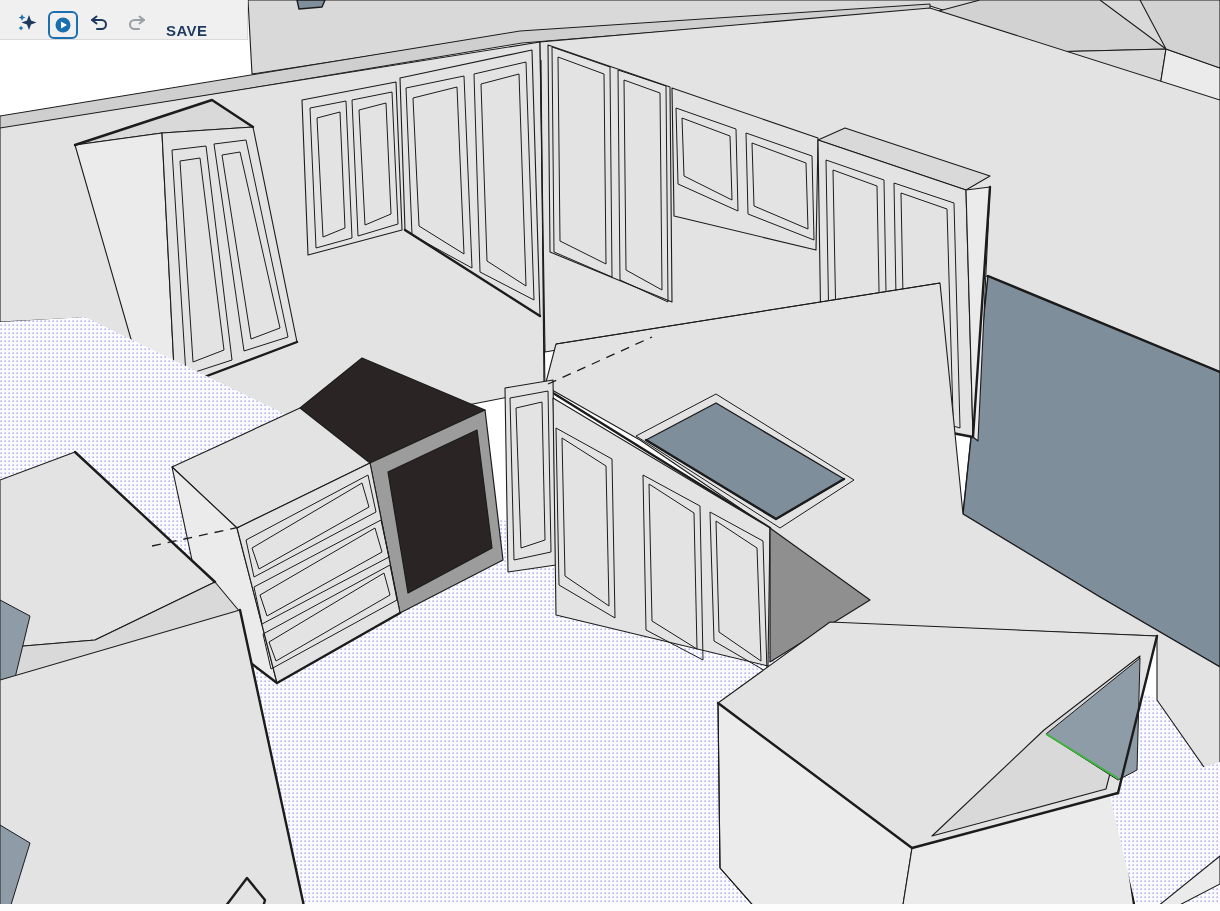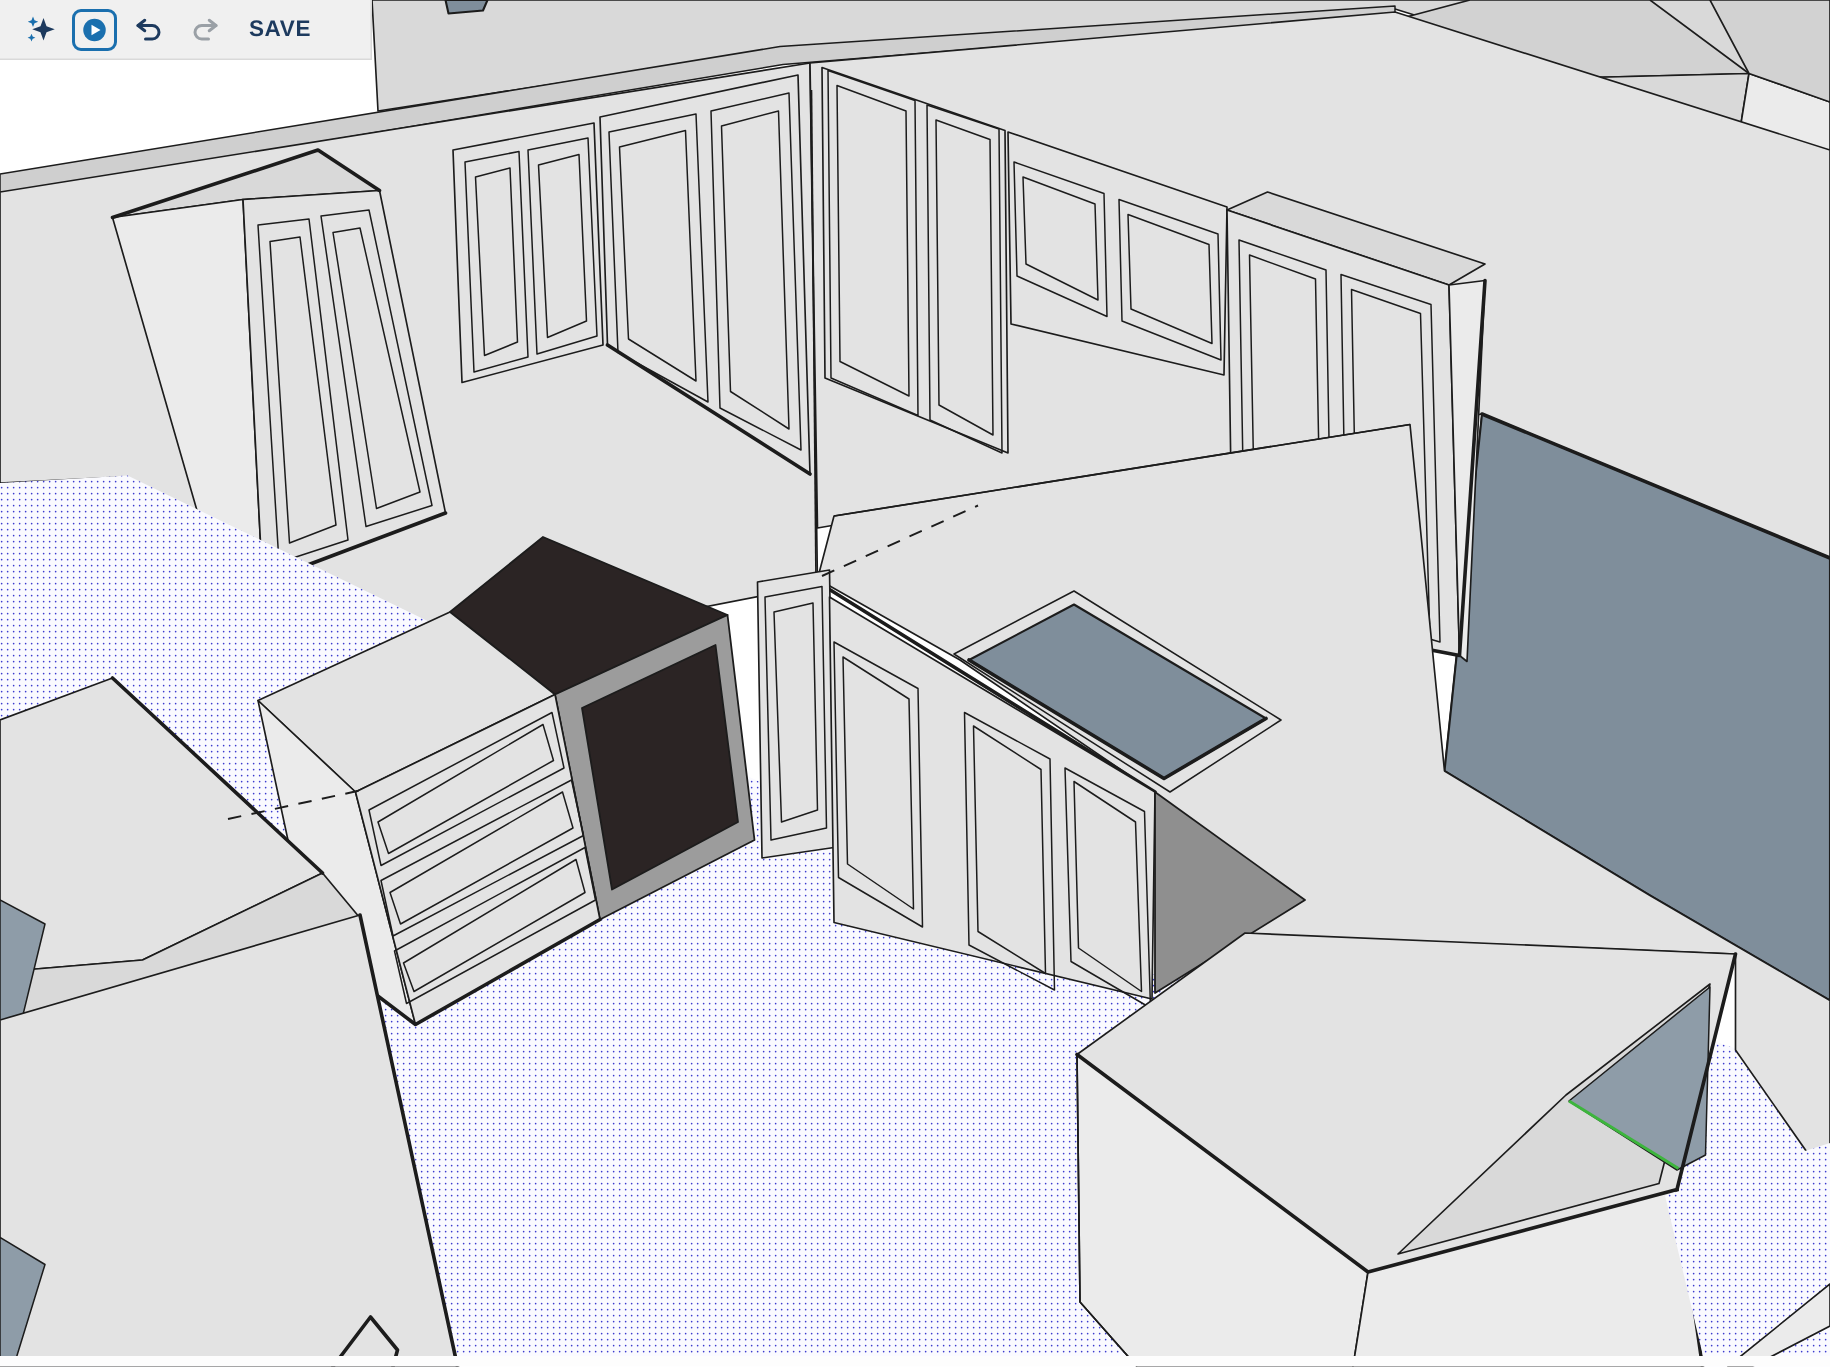--- a/index.html
+++ b/index.html
@@ -17,21 +17,21 @@
   .interior  {fill:var(--c-interior);stroke:var(--c-edge);stroke-width:1;stroke-linejoin:round;}
   .appl      {fill:var(--c-appliance);stroke:var(--c-edge);stroke-width:1.2;stroke-linejoin:round;}
   .applframe {fill:var(--c-appliance_frame);stroke:var(--c-edge);stroke-width:1.2;stroke-linejoin:round;}
   .frame     {fill:none;stroke:var(--c-edge);stroke-width:1;stroke-linejoin:round;}
   .sil       {fill:none;stroke:var(--c-edge);stroke-width:2.4;stroke-linejoin:round;stroke-linecap:round;}
   .thin      {fill:none;stroke:var(--c-edge);stroke-width:1.1;stroke-linejoin:round;}
   .dash      {fill:none;stroke:var(--c-edge);stroke-width:1.3;stroke-dasharray:9 7;}
   .axisg     {fill:none;stroke:var(--c-axis_green);stroke-width:2;}
   
   #toolbar{position:absolute;left:0;top:0;width:248px;height:40px;
-    background:var(--c-toolbar_bg);display:flex;align-items:center;gap:4px;
+    background:var(--c-toolbar_bg);display:flex;align-items:flex-end;gap:4px;
     border-right:1px solid #d9d9d9;border-bottom:1px solid #d9d9d9;box-sizing:border-box;
     padding:0 10px;}
   .tb-btn{width:34px;height:32px;display:flex;align-items:center;justify-content:center;
     border-radius:6px;cursor:pointer;flex:0 0 auto;}
   .tb-btn svg{display:block;}
   #save-btn{margin-left:8px;font-size:15px;font-weight:bold;letter-spacing:.4px;
     color:var(--c-navy);cursor:pointer;}
 </style>
 </head>
 <body>

